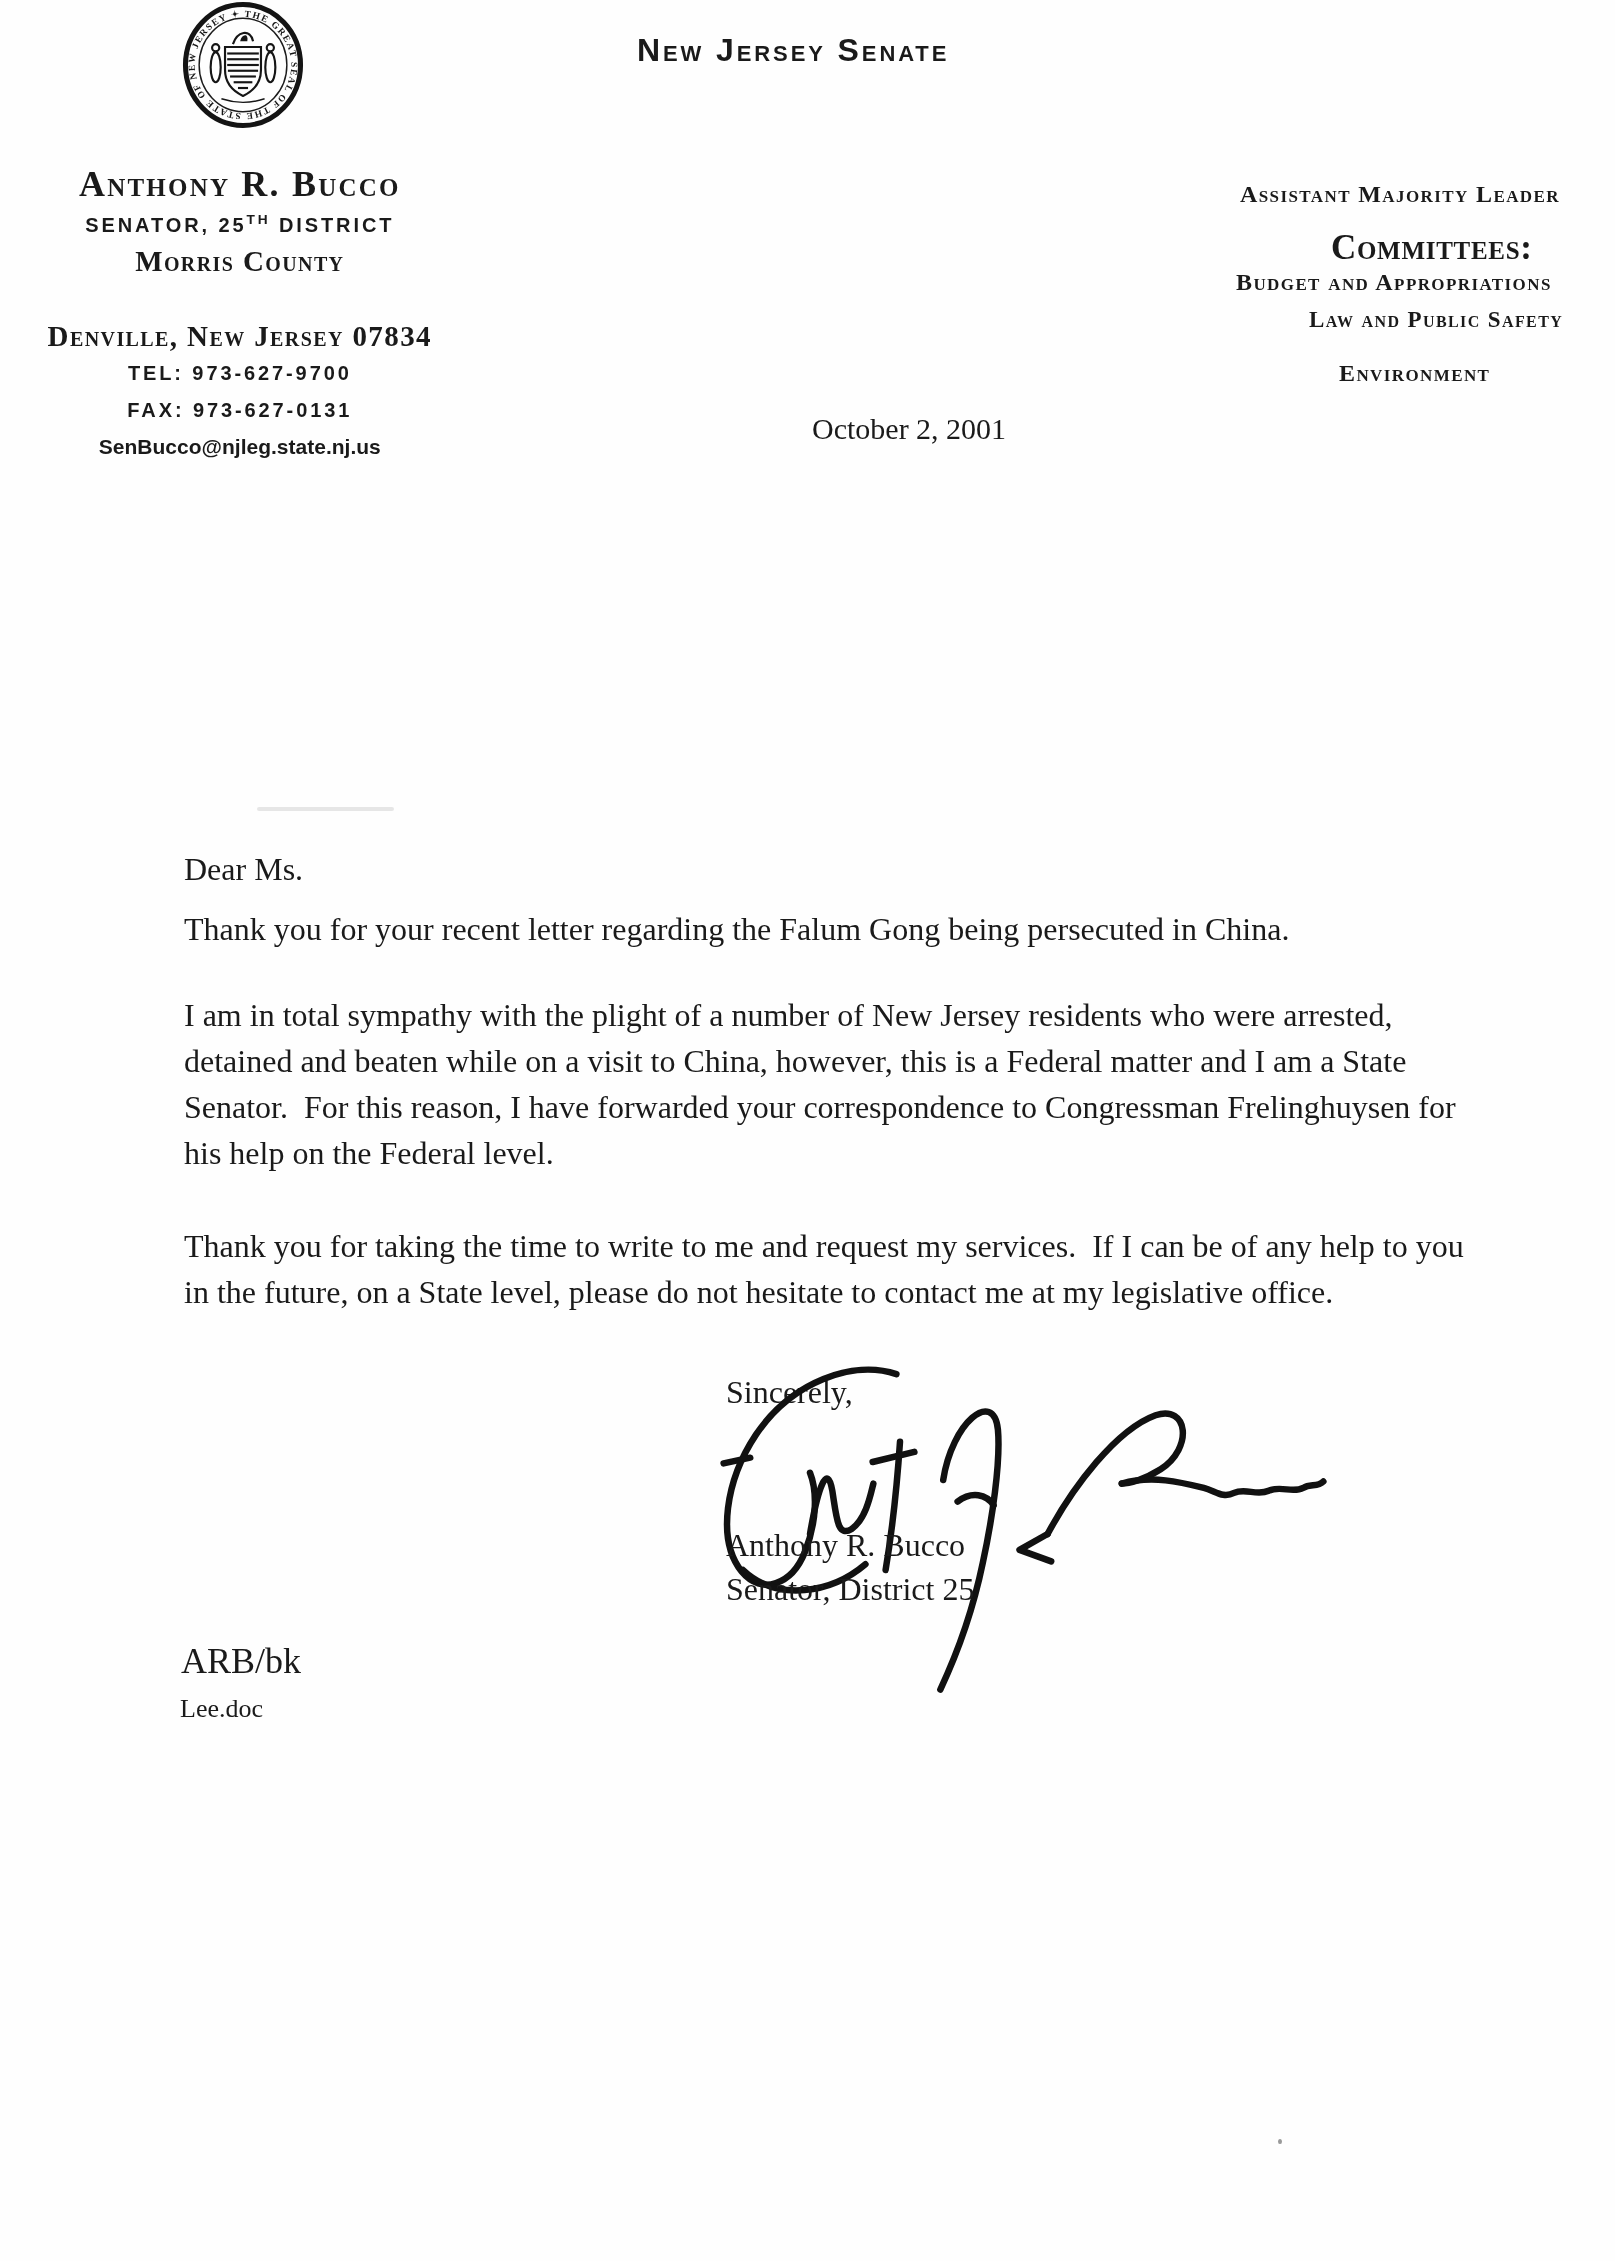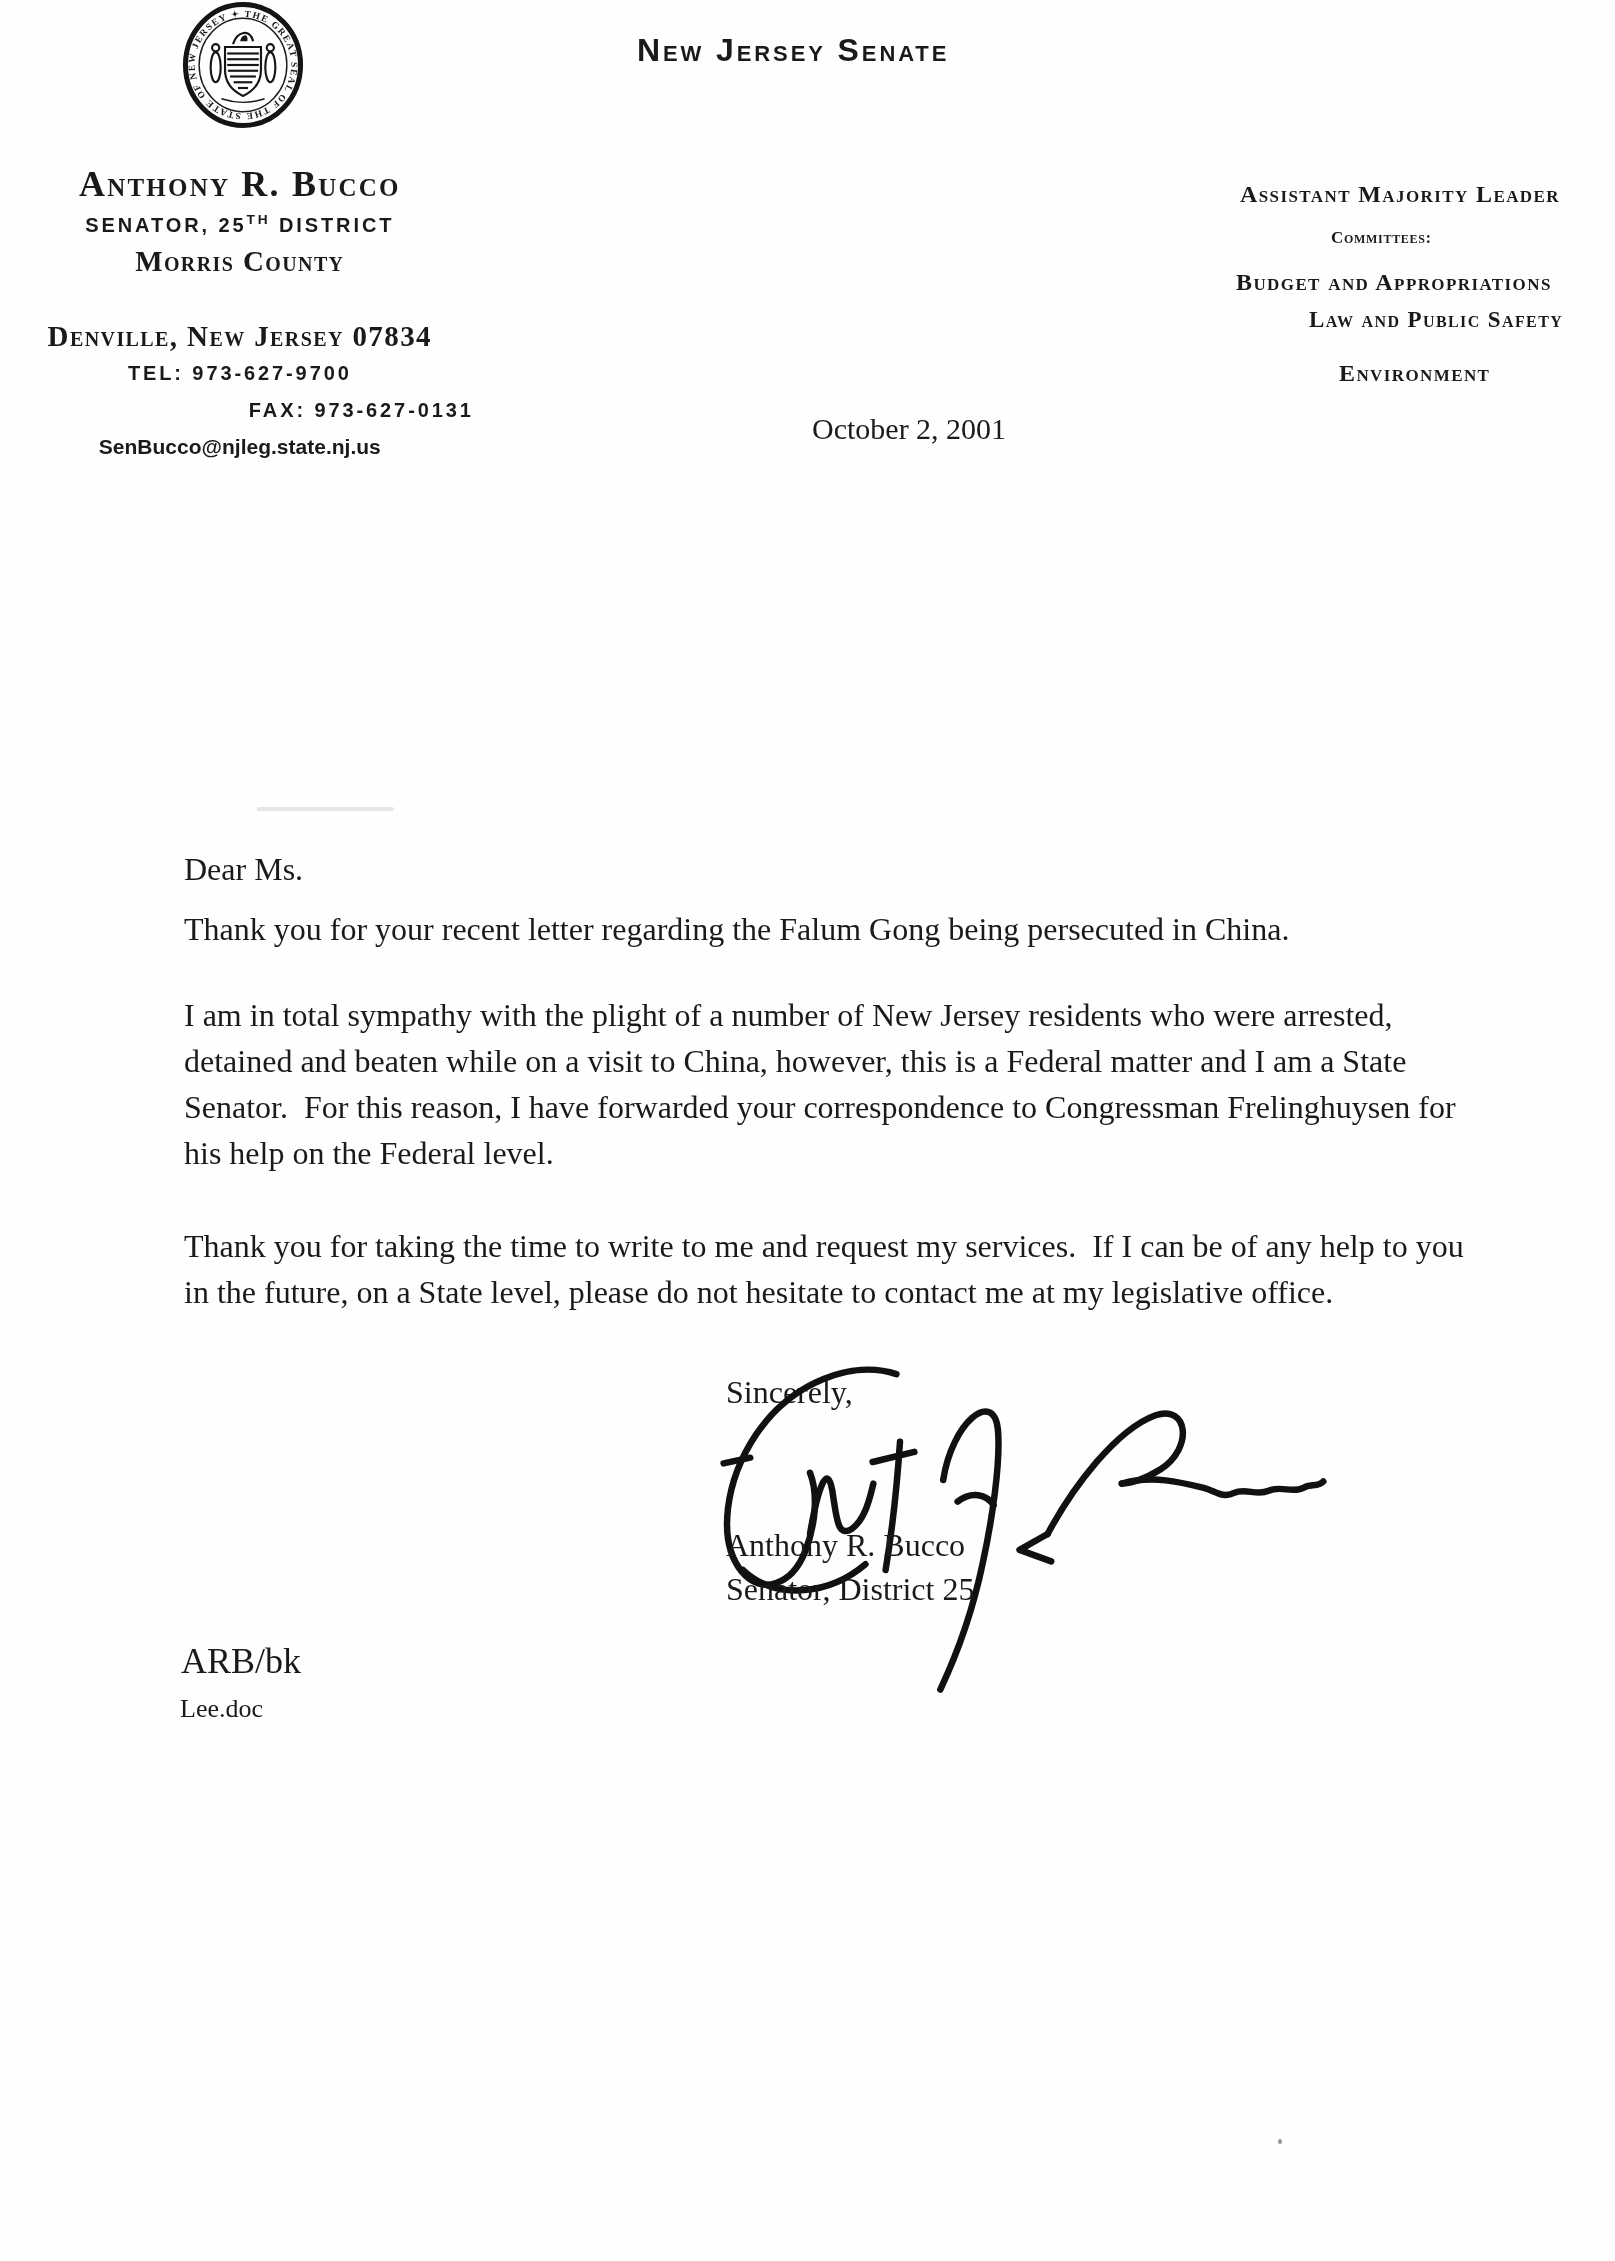--- a/index.html
+++ b/index.html
@@ -25,25 +25,25 @@
   }
   .lh-serif { font-family: "Liberation Serif", serif; font-variant: small-caps; font-weight: bold; }
   .lh-sans  { font-family: "Liberation Sans", sans-serif; font-weight: 600; text-transform: uppercase; }
   .sen-name     { top: 163px; font-size: 36px; letter-spacing: 2.2px; }
   .sen-title    { top: 212px; font-size: 20px; letter-spacing: 2.9px; }
   .sen-title sup { font-size: 13.7px; }
   .sen-county   { top: 245px; font-size: 29px; letter-spacing: 1.4px; }
   .sen-addr1    { top: 282px; font-size: 29px; letter-spacing: 1.4px; }
   .sen-addr2    { top: 320px; font-size: 29px; letter-spacing: 1.4px; }
   .sen-tel      { top: 362px; font-size: 20px; letter-spacing: 2.9px; }
-  .sen-fax      { top: 399px; font-size: 20px; letter-spacing: 2.9px; text-align: right; }
+  .sen-fax      { top: 399px; font-size: 20px; letter-spacing: 2.9px; }
   .sen-email    { top: 435px; font-size: 21px; font-family: "Liberation Sans", sans-serif; font-weight: 600; text-transform: none; }
   .right-line { position: absolute; white-space: nowrap; }
   .ldr-position { left: 1240px; top: 181px; font-size: 24px; letter-spacing: 1.4px; }
-  .cmte-head    { left: 1331px; top: 228px; font-size: 17px; letter-spacing: 0.7px; text-align: right; }
+  .cmte-head    { left: 1331px; top: 228px; font-size: 35px; letter-spacing: 0.7px; text-align: right; }
   .cmte-1       { left: 1236px; top: 269px; font-size: 24px; letter-spacing: 1.4px; }
   .cmte-2       { left: 1269px; top: 307px; font-size: 23px; letter-spacing: 1.4px; margin-left: 40px; }
   .cmte-3       { left: 1339px; top: 360px; font-size: 24px; letter-spacing: 1.4px; }
   
   .date-line {
     position: absolute; left: 812px; top: 412px;
     font-size: 30px; white-space: nowrap;
   }
   .para {
     position: absolute; left: 184px; width: 1307px;

